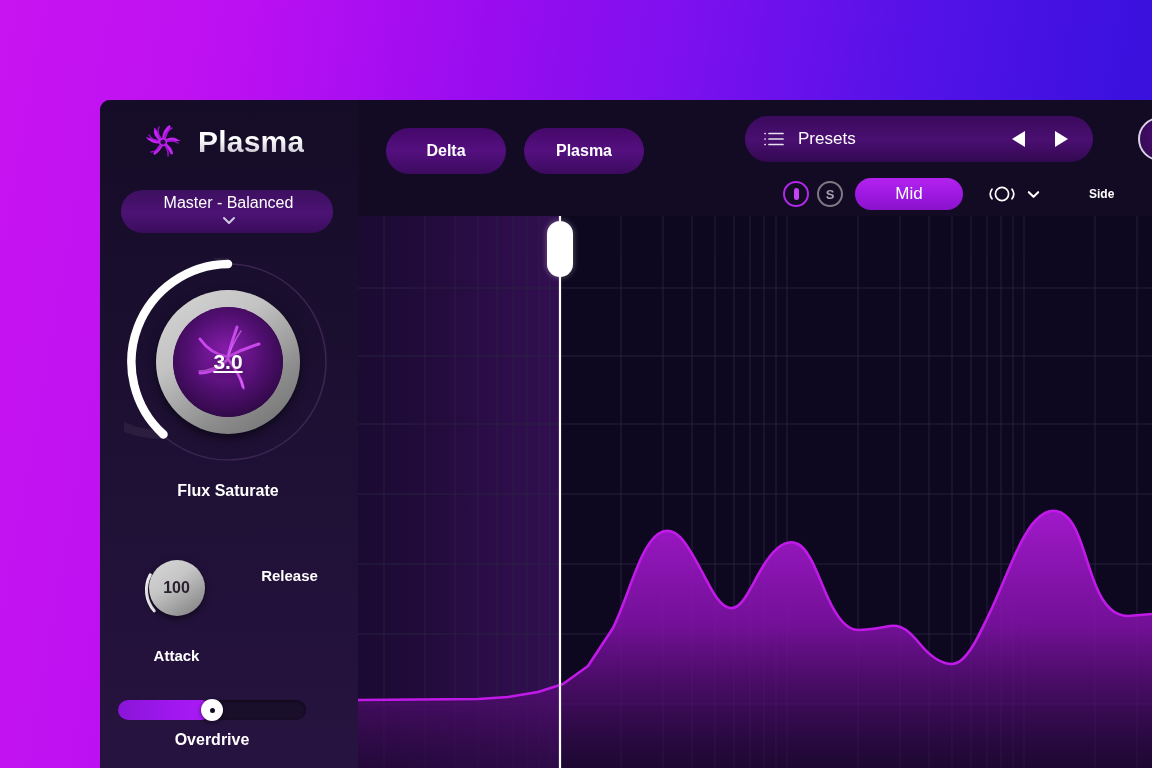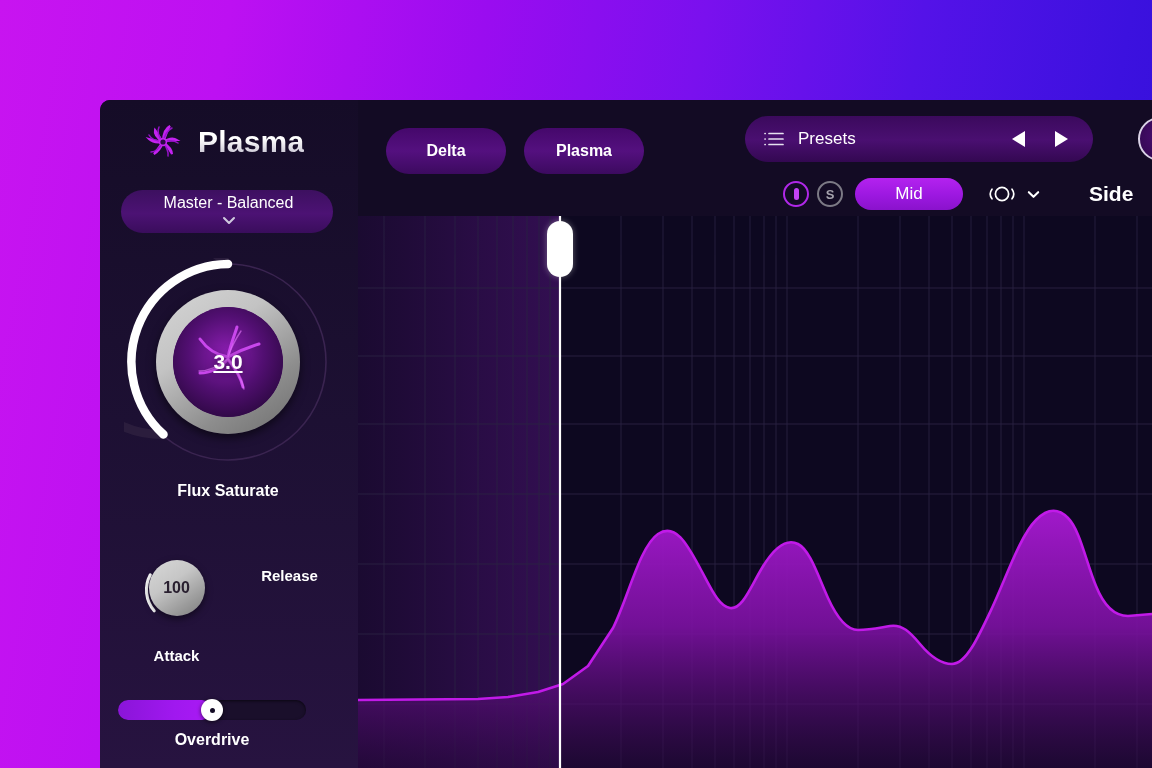--- a/index.html
+++ b/index.html
@@ -331,21 +331,21 @@
     flex: none;
   }
   #ms-mode {
     display: flex; align-items: center; gap: 7px;
     cursor: pointer; flex: none;
     color: #e9e6ef;
   }
   .stereo-icon { width: 34px; height: 18px; display: block; }
   #side-label {
     color: #ffffff;
-    font-size: 21px;
+    font-size: 12px;
     font-weight: bold;
     flex: none;
   }
 
   
   #graph {
     position: absolute;
     left: 258px;
     top: 116px;
     right: 0;

